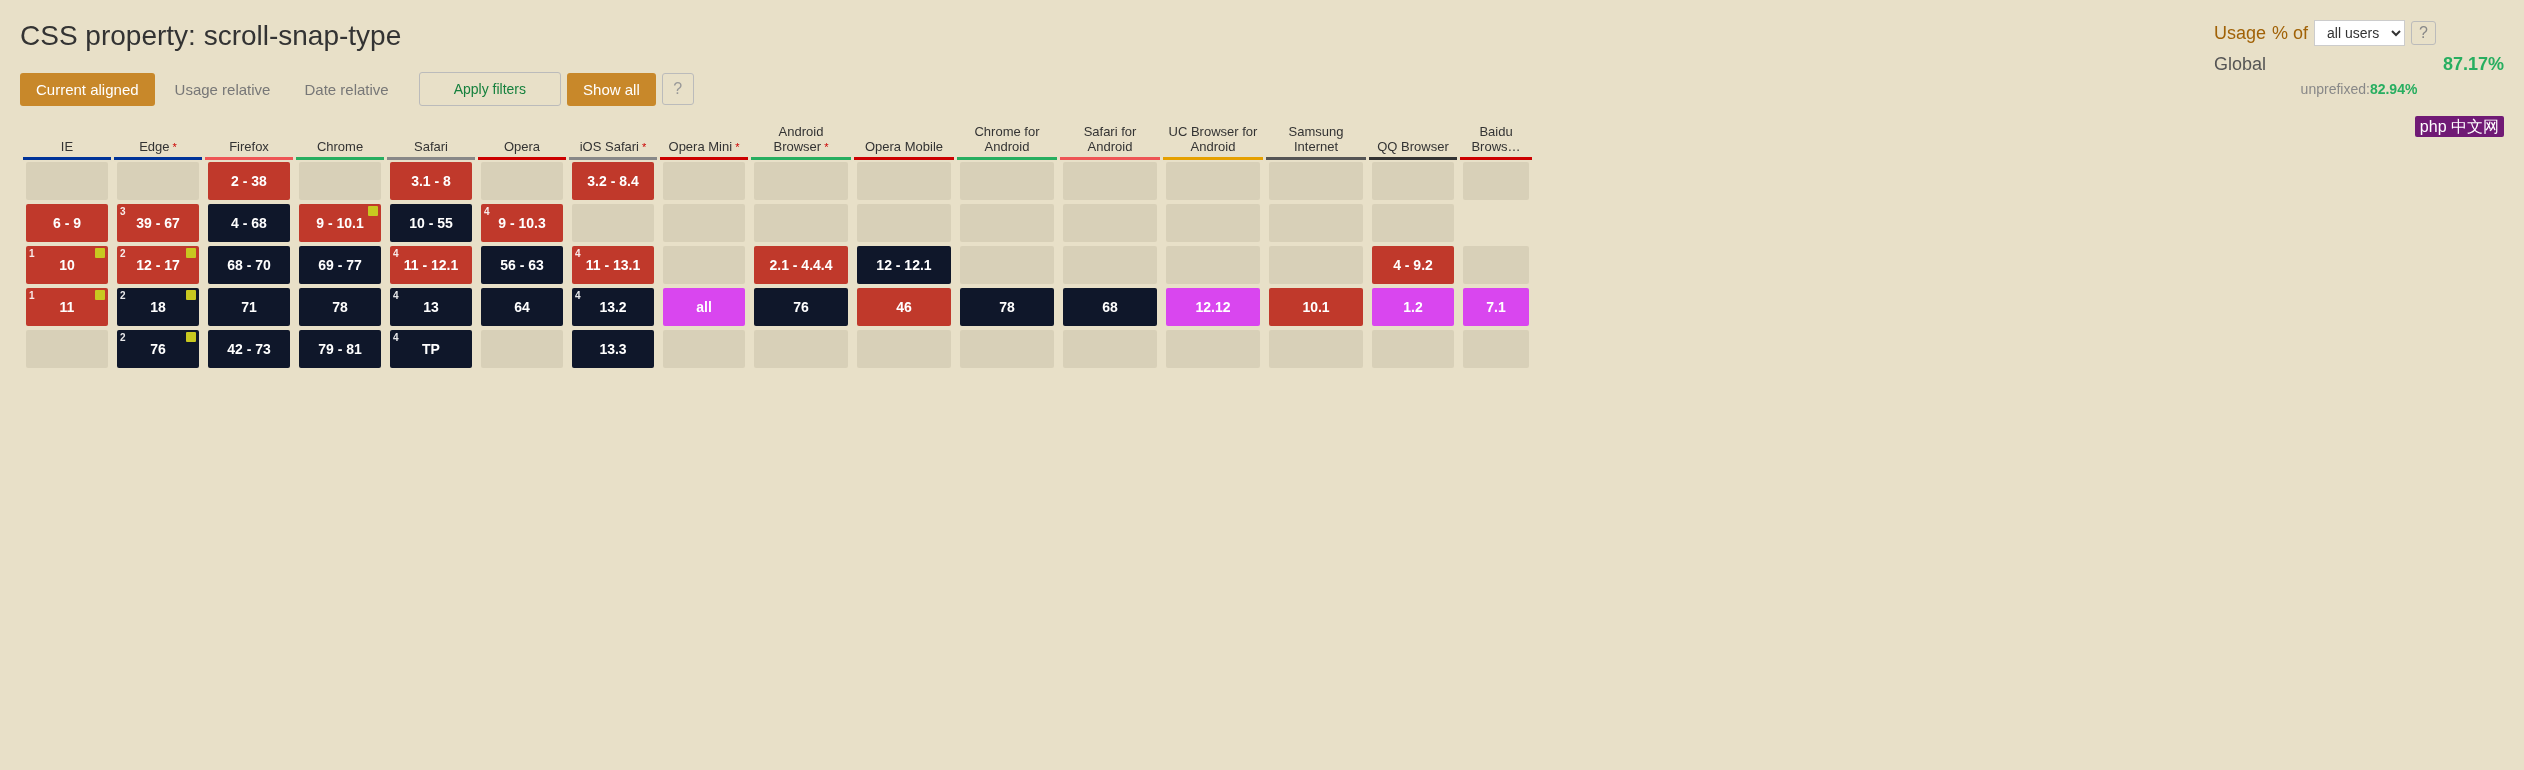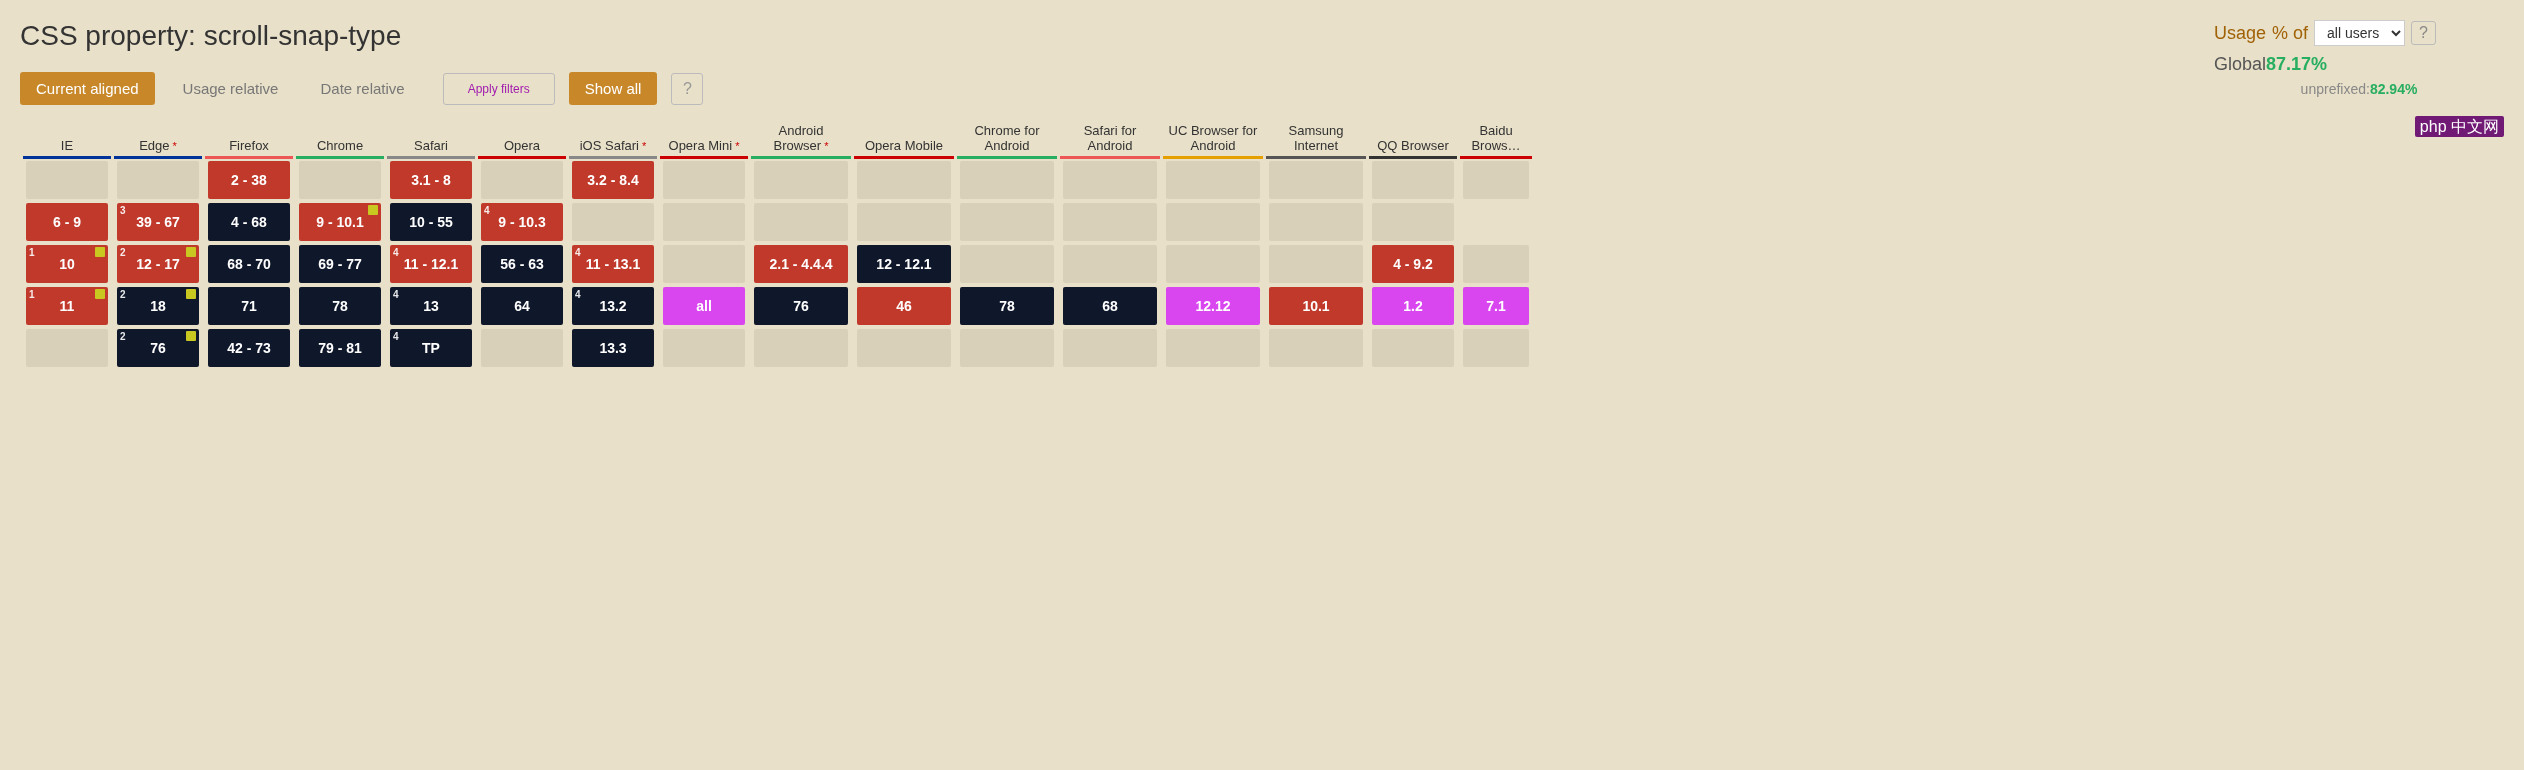--- a/index.html
+++ b/index.html
@@ -33,21 +33,21 @@
     h1 {
       font-size: 28px;
       font-weight: normal;
       color: #333;
       margin-bottom: 20px;
     }
 
     .filter-bar {
       display: flex;
       align-items: center;
-      gap: 14px;
+      gap: 6px;
       margin-bottom: 14px;
     }
 
     .btn-current {
       background: #c8882a;
       color: white;
       border: none;
       padding: 8px 16px;
       cursor: pointer;
       font-size: 15px;
@@ -58,25 +58,25 @@
       background: transparent;
       color: #777;
       border: none;
       padding: 8px 14px;
       cursor: pointer;
       font-size: 15px;
     }
 
     .btn-apply {
       background: transparent;
-      color: #a21caf;
+      color: #15803d;
       border: 1px solid #bbb;
-      padding: 8px 24px;
+      padding: 8px 34px;
       cursor: pointer;
-      font-size: 12px;
+      font-size: 14px;
       border-radius: 3px;
       margin-left: 10px;
     }
 
     .btn-show-all {
       background: #c8882a;
       color: white;
       border: none;
       padding: 8px 16px;
       cursor: pointer;
@@ -223,21 +223,21 @@
       border: 1px solid #ccc;
       background: white;
       padding: 3px 8px;
       font-size: 14px;
       color: #333;
       cursor: pointer;
     }
 
     .global-row {
       display: flex;
-      justify-content: flex-start;
+      justify-content: space-between;
       margin-bottom: 6px;
     }
 
     .global-label {
       font-size: 18px;
       color: #555;
     }
 
     .global-value {
       font-size: 18px;

